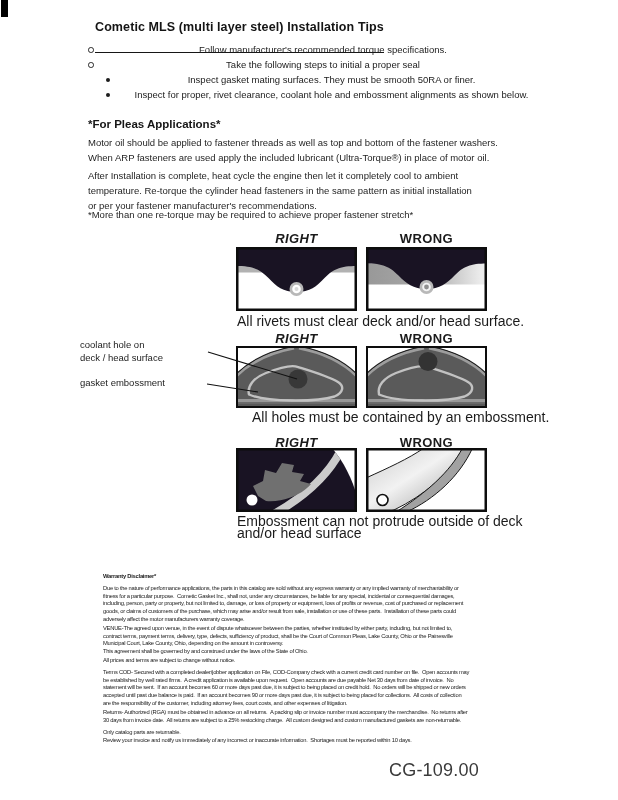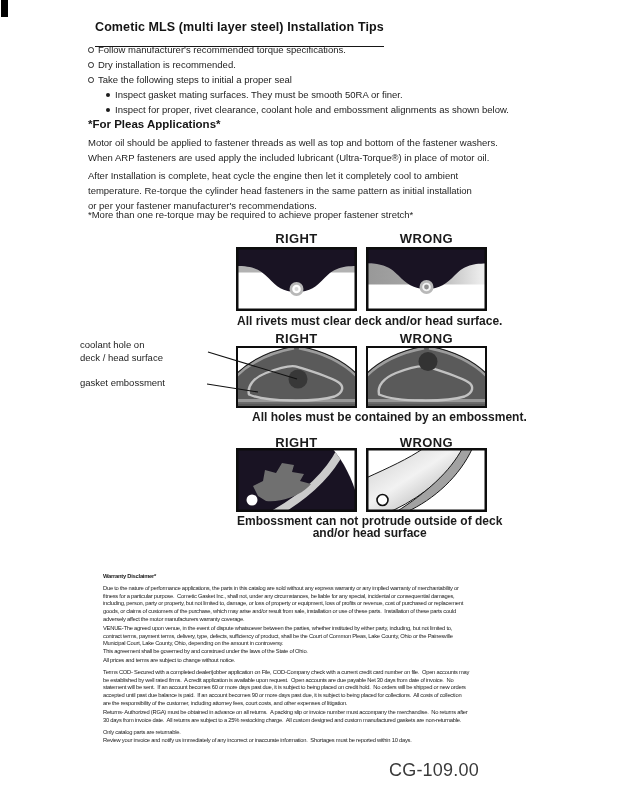--- a/index.html
+++ b/index.html
@@ -7,51 +7,51 @@
     position:relative;width:618px;height:800px;background:#ffffff;overflow:hidden;
     font-family:"Liberation Sans","DejaVu Sans",sans-serif;color:#1f1f1f;
   }
   .abs{position:absolute;}
   .pre{white-space:pre-wrap;}
 
   .scan-mark{left:1px;top:0;width:7px;height:17px;background:#000;}
 
   .title{
     left:95px;top:20px;font-size:12.5px;font-weight:700;letter-spacing:0.1px;
-    border-bottom:1.6px solid #161616;padding-bottom:12px;color:#141414;
-  }
-
-  .tips{left:88px;top:42px;font-size:9.5px;line-height:15px;color:#1c1c1c;width:460px;}
+    border-bottom:1.6px solid #161616;padding-bottom:18px;color:#141414;
+  }
+
+  .tips{left:88px;top:42px;font-size:9.5px;line-height:15px;color:#1c1c1c;width:460px;text-align:center;}
   .tip{position:relative;padding-left:10px;}
   .tip::before{
     content:"";position:absolute;left:0;top:5px;width:3.6px;height:3.6px;
     border:1px solid #2a2a2a;border-radius:50%;
   }
   .subtip{position:relative;margin-left:18px;padding-left:9px;}
   .subtip::before{
     content:"";position:absolute;left:0;top:5.5px;width:4.2px;height:4.2px;
     background:#1c1c1c;border-radius:50%;
   }
 
   .diesel-heading{left:88px;top:118px;font-size:11.5px;font-weight:700;color:#161616;}
   .diesel-p1{left:88px;top:135px;font-size:9.5px;line-height:15px;width:460px;}
   .diesel-p2{left:88px;top:168px;font-size:9.5px;line-height:15px;width:460px;}
   .diesel-note{left:88px;top:209px;font-size:9.5px;width:460px;}
 
   .rw-label{width:121px;text-align:center;font-size:13px;font-weight:700;letter-spacing:0.4px;color:#1b1b1b;}
-  .col-right{left:236px;}
+  .col-right{left:236px;font-style:italic;}
   .col-wrong{left:366px;}
   .row1-label{top:231px;}
   .row2-label{top:331px;}
   .row3-label{top:435px;}
   .row1-box{top:247px;}
   .row2-box{top:346px;}
   .row3-box{top:448px;}
   .dbox{width:121px;line-height:0;}
-  .caption{font-size:12px;font-weight:700;color:#1b1b1b;line-height:12px;text-align:center;}
+  .caption{font-size:14px;font-weight:400;color:#1b1b1b;line-height:12px;}
   .cap1{left:237px;top:315px;}
   .cap2{left:244px;top:411px;margin-left:8px;}
   .cap3{left:237px;top:515px;}
 
   .side-label{width:127px;left:80px;text-align:left;font-size:9.5px;line-height:12.5px;color:#1c1c1c;}
   .lbl-coolant{top:339px;}
   .lbl-emboss{top:377px;}
   .leader-svg{left:80px;top:330px;z-index:5;pointer-events:none;}
 
   .legal{left:103px;width:437px;font-size:5.8px;line-height:7.7px;letter-spacing:-0.25px;color:#222;}
@@ -65,21 +65,20 @@
 <body>
 
 <div class="page">
 
   <div class="abs scan-mark"></div>
 
   <div class="abs title">Cometic MLS (multi layer steel) Installation Tips</div>
 
   <div class="abs tips">
     <div class="tip">Follow manufacturer's recommended torque specifications.</div>
-    <div class="tip">Dry installation is recommended.</div>
     <div class="tip">Take the following steps to initial a proper seal</div>
     <div class="subtip">Inspect gasket mating surfaces.  They must be smooth 50RA or finer.</div>
     <div class="subtip">Inspect for proper, rivet clearance, coolant hole and embossment alignments as shown below.</div>
   </div>
 
   <div class="abs diesel-heading">*For Pleas Applications*</div>
   <div class="abs diesel-p2 pre">After Installation is complete, heat cycle the engine then let it completely cool to ambient
 temperature. Re-torque the cylinder head fasteners in the same pattern as initial installation
 or per your fastener manufacturer's recommendations.</div>
   <div class="abs diesel-p1 pre">Motor oil should be applied to fastener threads as well as top and bottom of the fastener washers.

